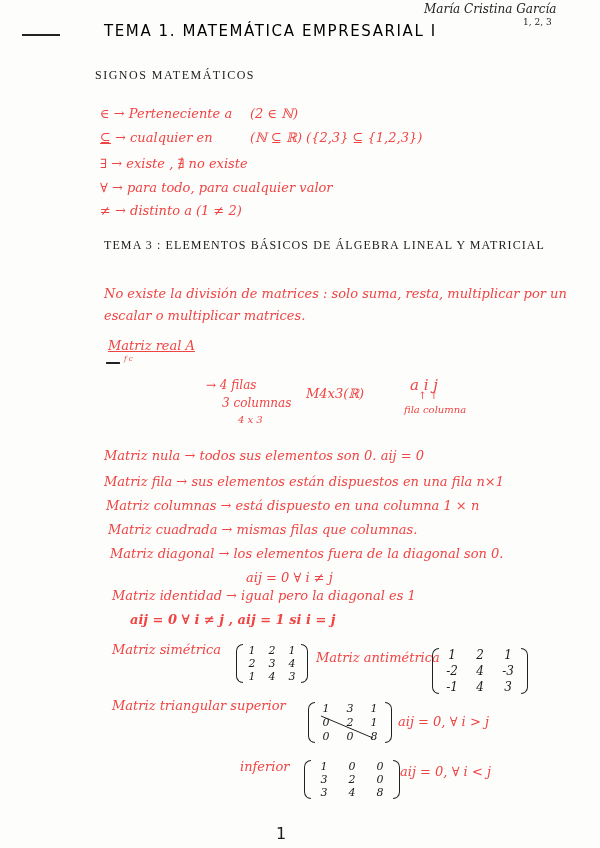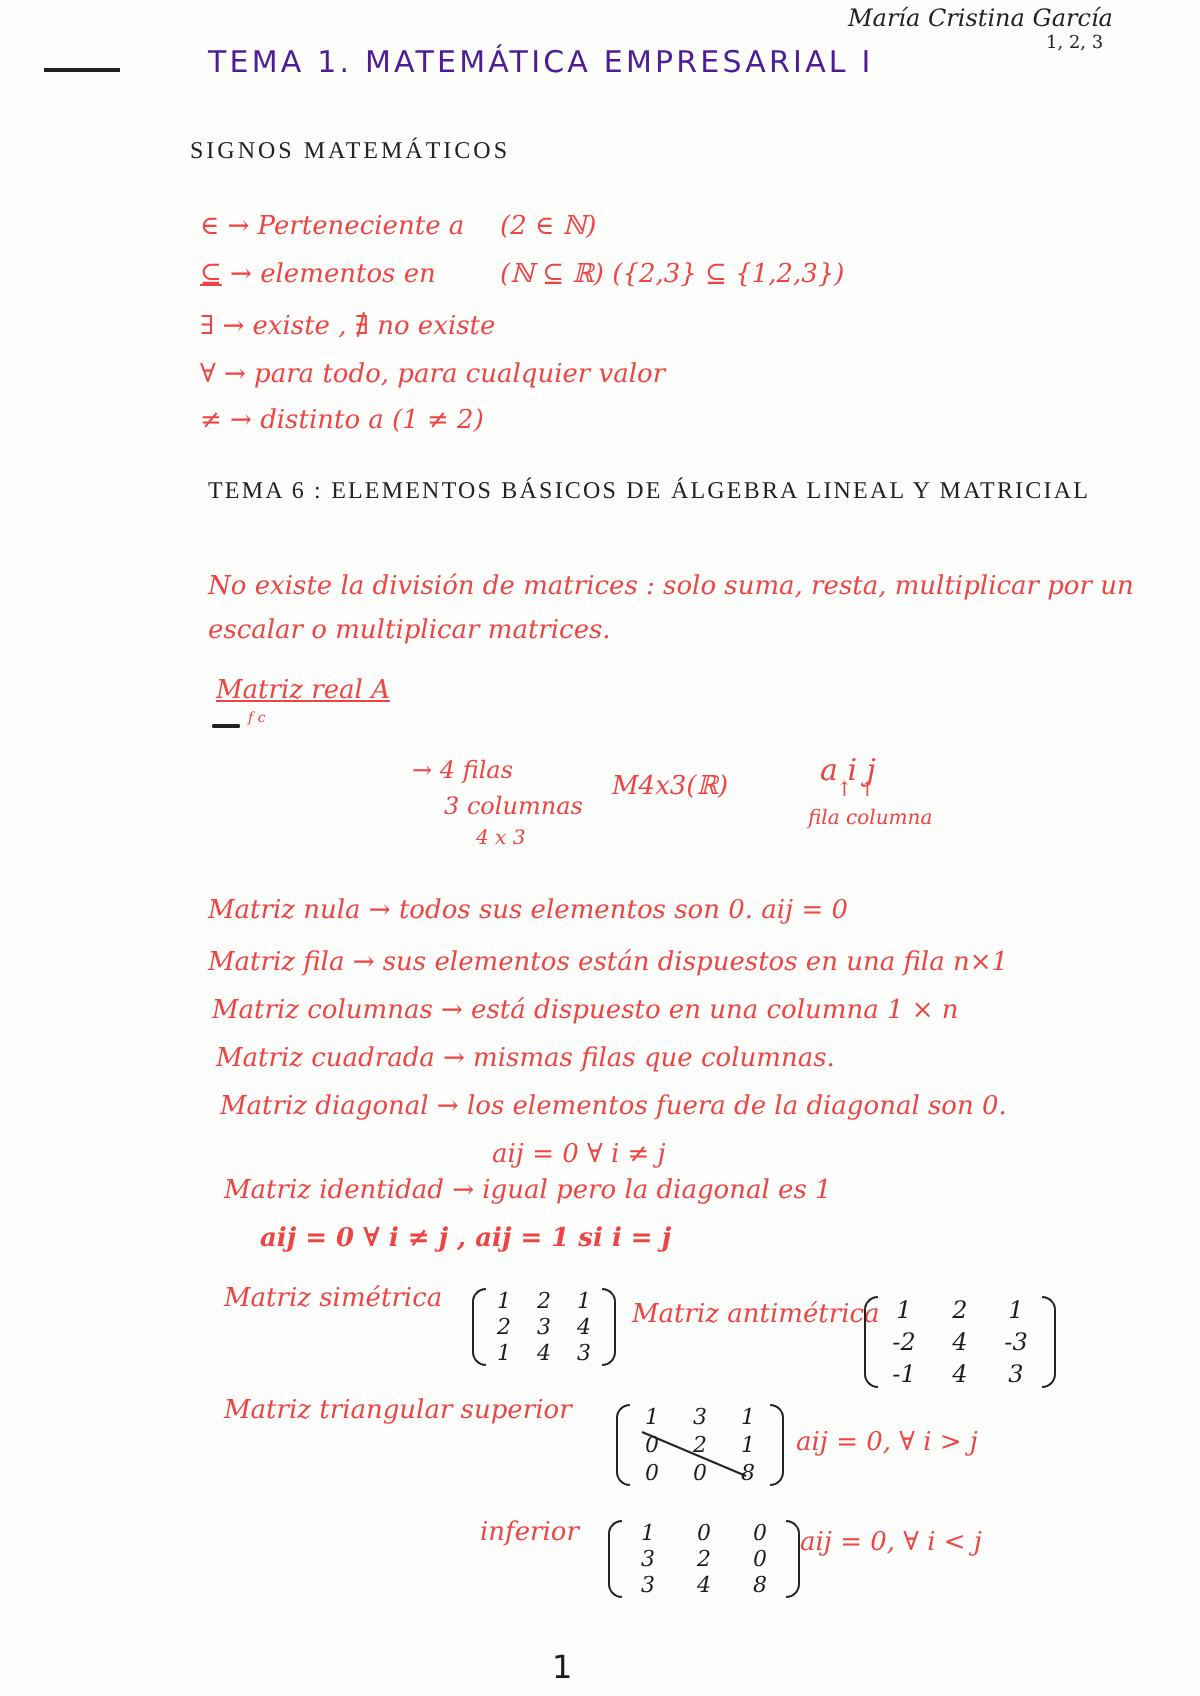--- a/index.html
+++ b/index.html
@@ -3,21 +3,21 @@
   <meta charset="utf-8">
   <style>
     html, body { margin: 0; padding: 0; }
     body {
       width: 600px; height: 848px; background: #fdfdfb; position: relative; overflow: hidden;
       font-family: "DejaVu Serif", serif; color: #1c1c1c;
     }
     .abs { position: absolute; white-space: nowrap; }
     .hand { font-family: "DejaVu Serif", serif; font-style: italic; font-size: 13px; color: #ef4444; }
     .caps { font-family: Liberation Serif, serif; font-size: 12px; letter-spacing: 1.5px; color: #222; }
-    .title { font-family: "DejaVu Sans", sans-serif; font-size: 15px; letter-spacing: 1.6px; color: #4c1d95; }
+    .title { font-family: "DejaVu Sans", sans-serif; font-size: 15px; letter-spacing: 1.6px; color: #000000; }
     .author { font-family: "DejaVu Serif", serif; font-style: italic; font-size: 12px; color: #222; }
     .dash { position: absolute; left: 22px; top: 34px; width: 38px; height: 2px; background: #222; }
     .u { text-decoration: underline; }
     .matrix { position: absolute; display: flex; align-items: stretch; font-family: "DejaVu Serif", serif; font-style: italic; }
     .bracket { width: 6px; border: 1.3px solid #222; }
     .bracket.l { border-right: none; border-radius: 8px 0 0 8px; }
     .bracket.r { border-left: none; border-radius: 0 8px 8px 0; }
     .grid { display: grid; padding: 0 3px; row-gap: 0px; column-gap: 8px; align-content: center; }
     .grid span { text-align: center; }
     .page-num { font-family: "DejaVu Sans", sans-serif; font-size: 16px; }
@@ -33,38 +33,38 @@
 <div class="abs caps" style="left:95px; top:68px;">SIGNOS MATEMÁTICOS</div>
 
 <div class="abs hand" style="left:100px; top:106px;">
   <span>∈</span>
   <span>→ Perteneciente a</span>
 </div>
 <div class="abs hand" style="left:250px; top:106px;">(2 ∈ ℕ)</div>
 
 <div class="abs hand" style="left:100px; top:130px;">
   <span class="u">⊆</span>
-  <span>→ elementos en</span>
+  <span>→ cualquier en</span>
 </div>
 <div class="abs hand" style="left:250px; top:130px;">(ℕ ⊆ ℝ)  ({2,3} ⊆ {1,2,3})</div>
 
 <div class="abs hand" style="left:100px; top:156px;">
   <span>∃</span>
   <span>→ existe ,  ∄ no existe</span>
 </div>
 <div class="abs hand" style="left:100px; top:180px;">
   <span>∀</span>
   <span>→ para todo, para cualquier valor</span>
 </div>
 <div class="abs hand" style="left:100px; top:203px;">
   <span>≠</span>
   <span>→ distinto a  (1 ≠ 2)</span>
 </div>
 
-<div class="abs caps" style="left:104px; top:238px; letter-spacing:1.1px;">TEMA 6 : ELEMENTOS BÁSICOS DE ÁLGEBRA LINEAL Y MATRICIAL</div>
+<div class="abs caps" style="left:104px; top:238px; letter-spacing:1.1px;">TEMA 3 : ELEMENTOS BÁSICOS DE ÁLGEBRA LINEAL Y MATRICIAL</div>
 
 <div class="abs hand" style="left:104px; top:286px;">No existe la división de matrices : solo suma, resta, multiplicar por un</div>
 <div class="abs hand" style="left:104px; top:308px;">escalar o multiplicar matrices.</div>
 
 <div class="abs hand u" style="left:108px; top:338px;">Matriz real A</div>
 <div class="abs hand" style="left:124px; top:355px; font-size:7px;">f c</div>
 
 <div class="matrix" style="left:106px; top:362px; font-size:11px;">
   <div class="bracket l"></div>
   <div class="bracket r"></div>

